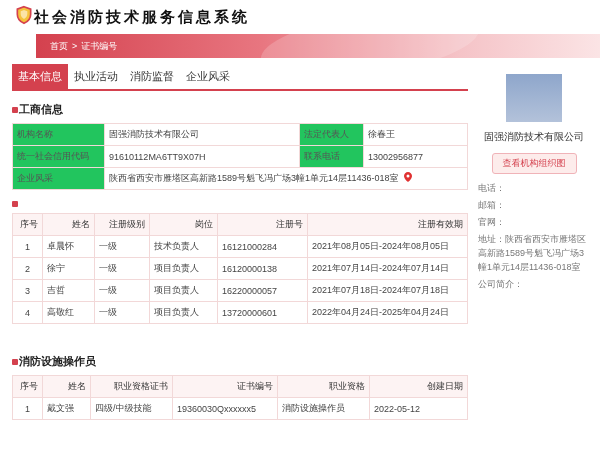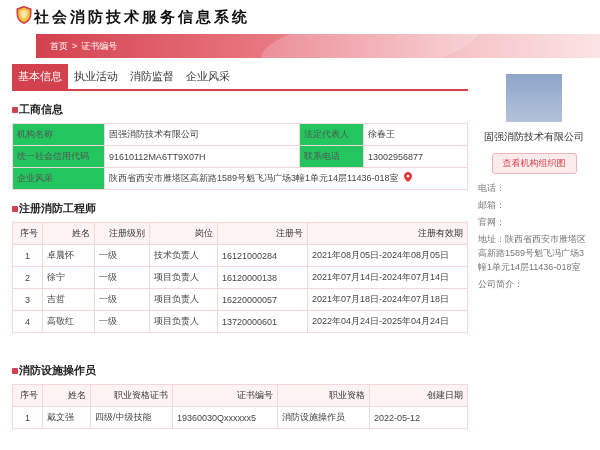--- a/index.html
+++ b/index.html
@@ -119,21 +119,20 @@
                 <path d="M12 0C5.4 0 0 5.4 0 12c0 9 12 18 12 18s12-9 12-18C24 5.4 18.6 0 12 0zm0 16.5a4.5 4.5 0 1 1 0-9 4.5 4.5 0 0 1 0 9z" fill="#e03131"></path>
               </svg>
             </span>
           </td>
         </tr>
       </tbody>
         </table>
 
       <div class="section-title">
         <span class="bullet"></span>
-        <b>注册消防工程师</b>
       </div>
       <table>
         <colgroup>
             <col style="width:30px">
             <col style="width:52px">
             <col style="width:55px">
             <col style="width:68px">
             <col style="width:90px">
             <col>
           </colgroup>

